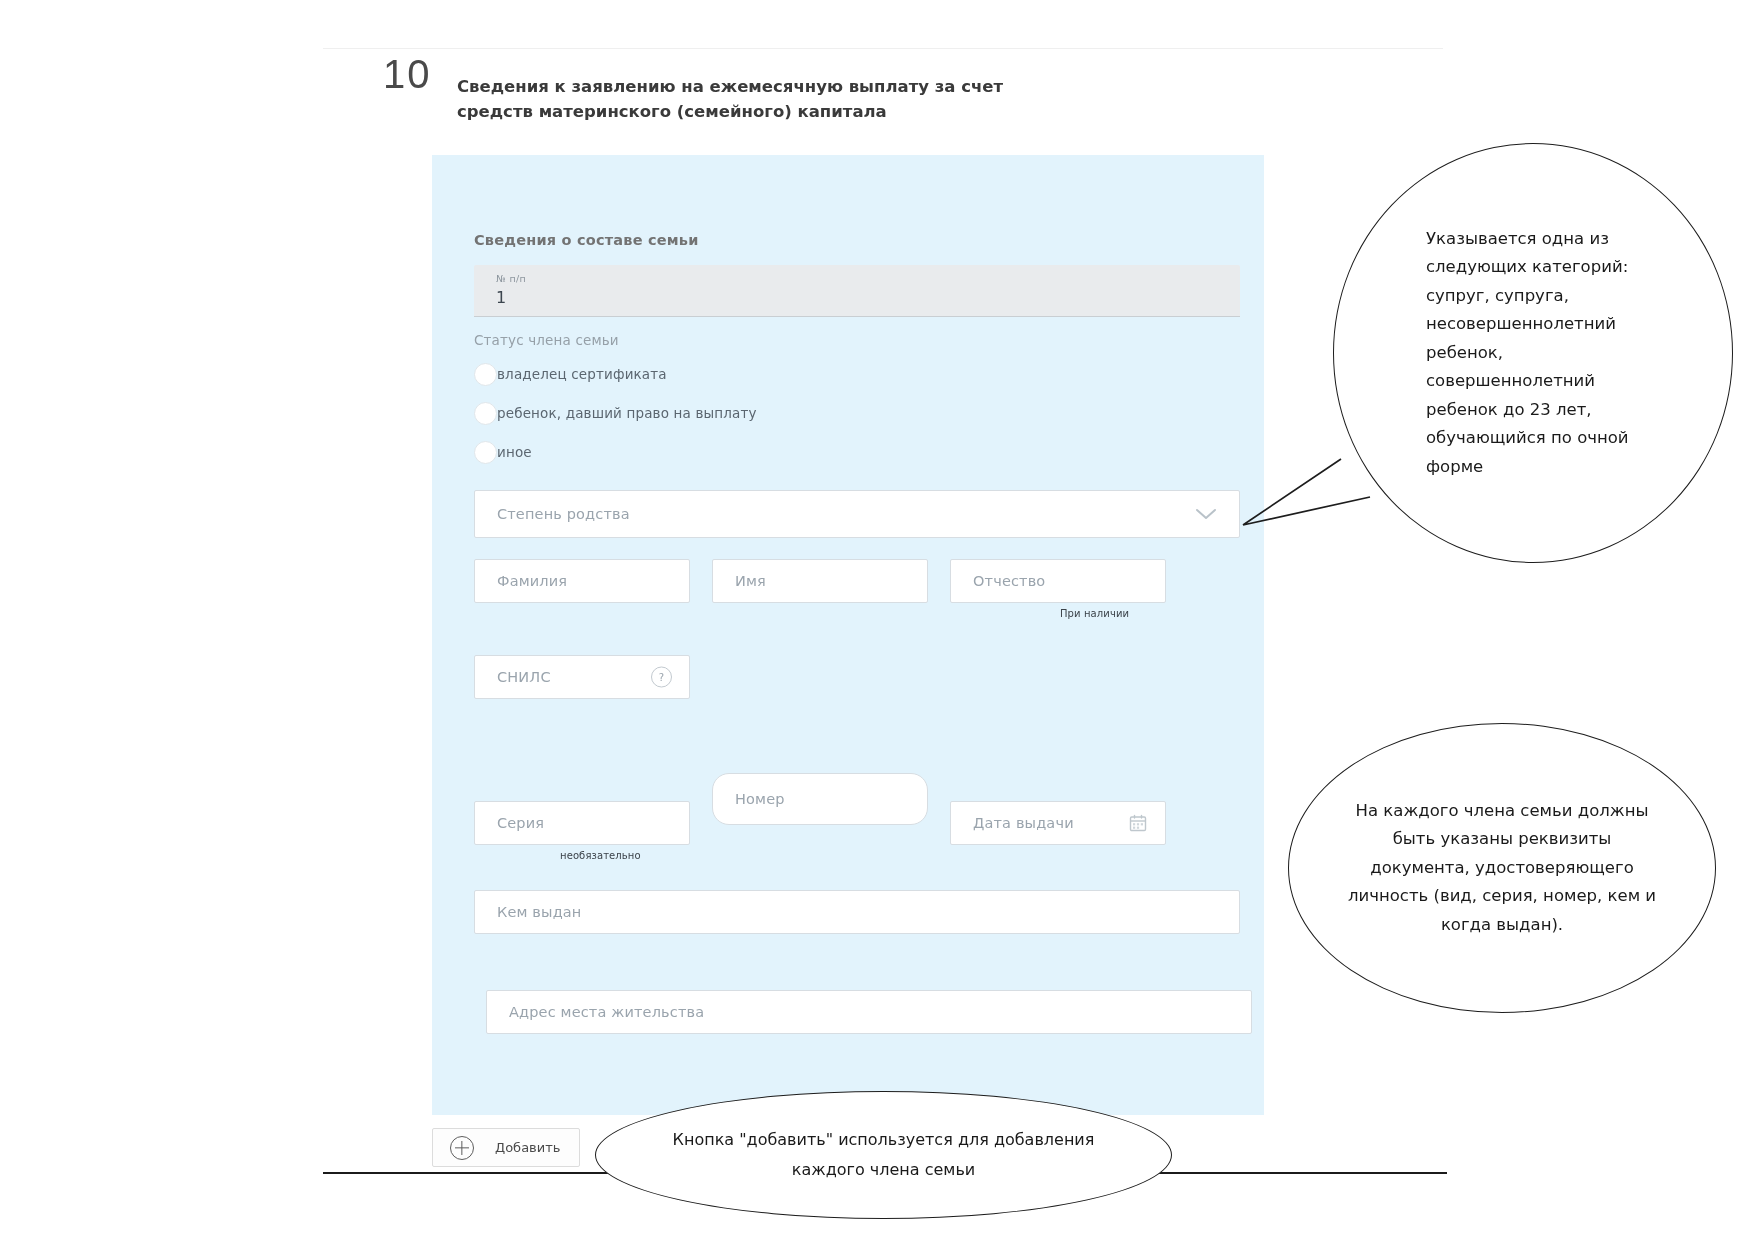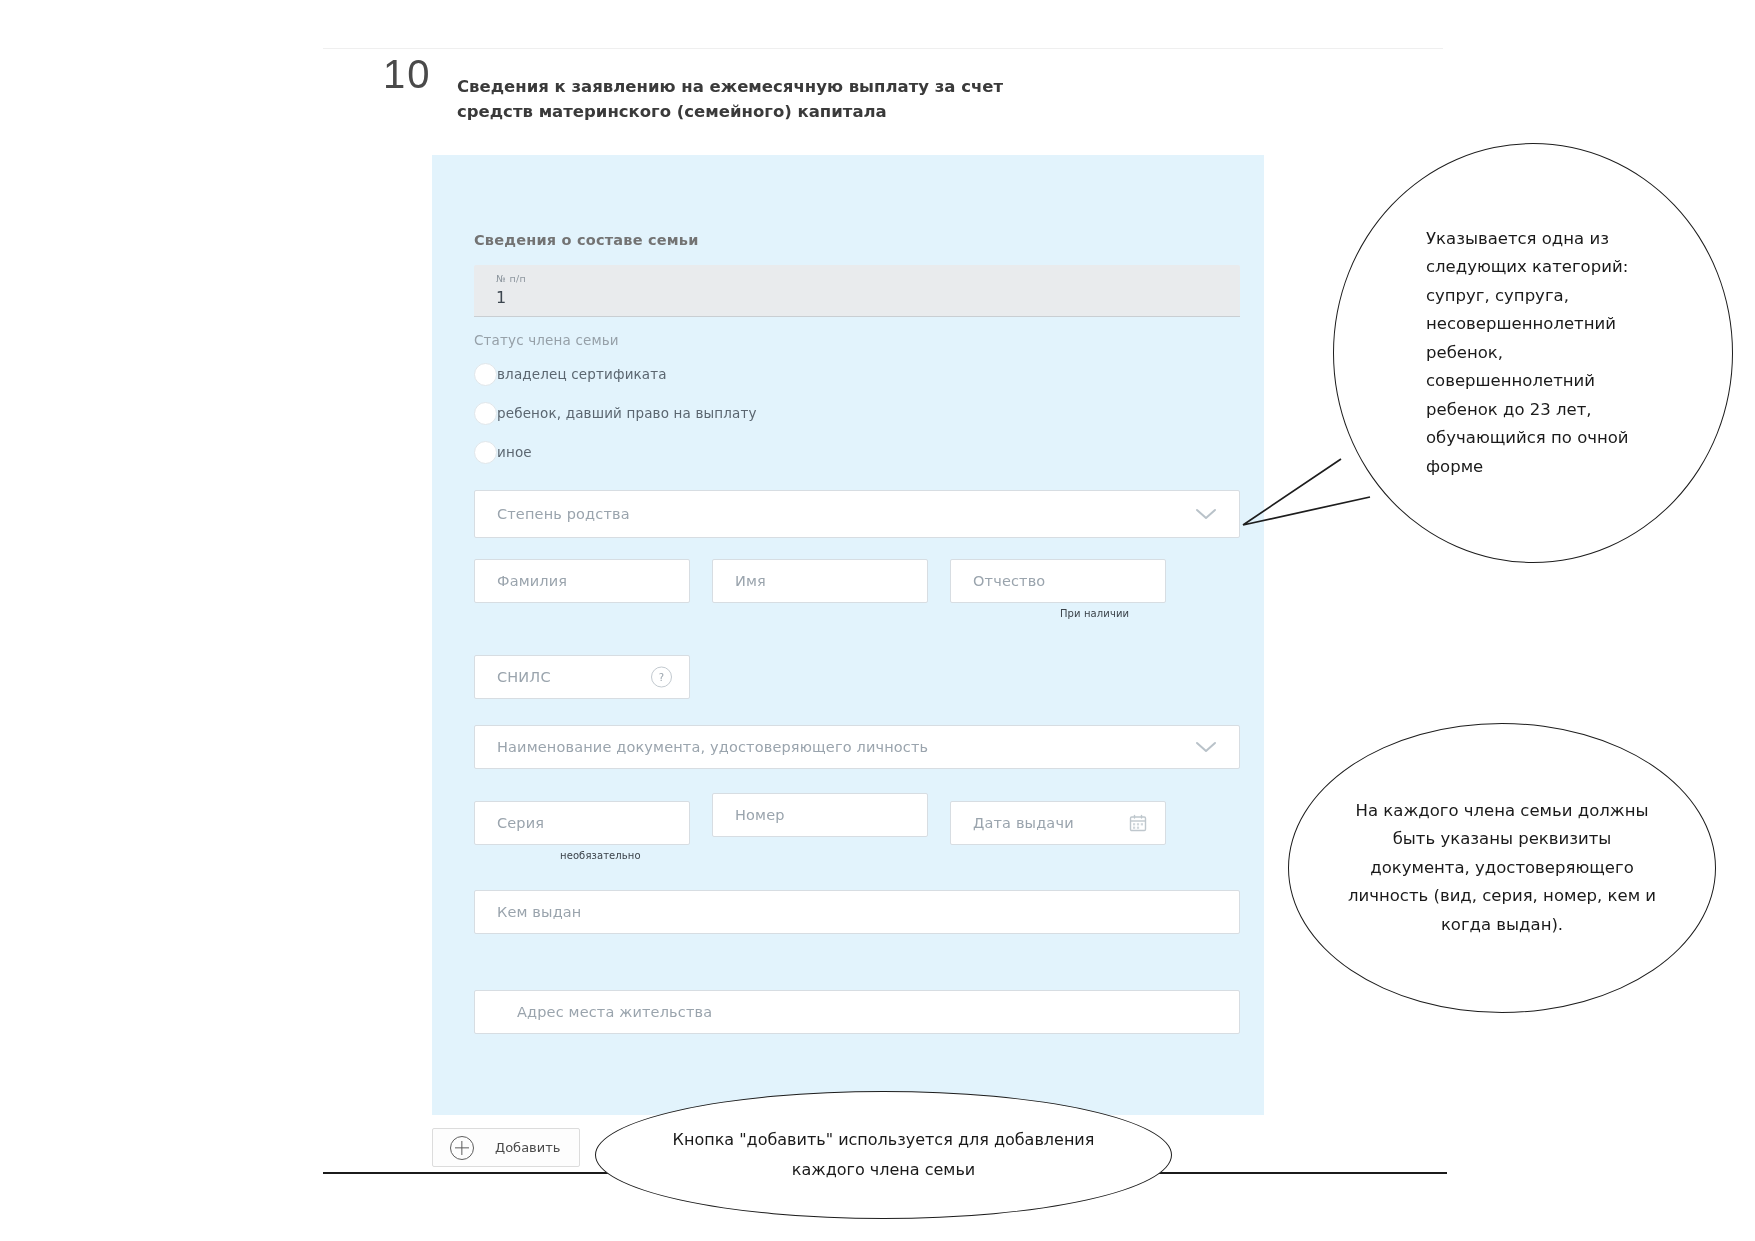--- a/index.html
+++ b/index.html
@@ -367,35 +367,27 @@
     <span class="ph">Отчество</span>
   </div>
 
   <div class="hint" style="left:628px; top:453px;">При наличии</div>
 
   <div class="field" style="left:42px; top:500px; width:216px; height:44px;">
     <span class="ph">СНИЛС</span>
     <span class="help-circle">?</span>
   </div>
 
-  <div class="field" style="left:42px; top:570px; width:766px; height:44px;">
-    <span class="ph">Наименование документа, удостоверяющего личность</span>
-    <span class="chevron">
-      <svg width="22" height="12" viewBox="0 0 22 12" fill="none">
-        <path d="M2 2 L11 10 L20 2" stroke="#b9c2c9" stroke-width="2" stroke-linecap="round" stroke-linejoin="round"></path>
-      </svg>
-    </span>
-  </div>
 
   <div class="field" style="left:42px; top:646px; width:216px; height:44px;">
     <span class="ph">Серия</span>
   </div>
   <div class="hint" style="left:128px; top:695px;">необязательно</div>
 
-  <div class="field" style="left:280px; top:638px; width:216px; height:44px;">
+  <div class="field" style="left:280px; top:618px; width:216px; height:52px;border-radius:17px;">
     <span class="ph">Номер</span>
   </div>
 
   <div class="field" style="left:518px; top:646px; width:216px; height:44px;">
     <span class="ph">Дата выдачи</span>
     <span class="cal-icon">
       <svg width="18" height="18" viewBox="0 0 18 18" fill="none">
         <rect x="1.5" y="3" width="15" height="13.5" rx="1.2" stroke="#bfc7cd" stroke-width="1.4"></rect>
         <path d="M1.5 7 H16.5" stroke="#bfc7cd" stroke-width="1.4"></path>
         <path d="M5.5 1.5 V4" stroke="#bfc7cd" stroke-width="1.4" stroke-linecap="round"></path>
@@ -406,21 +398,21 @@
         <rect x="4" y="12.6" width="2.2" height="2.2" fill="#cfd6db"></rect>
         <rect x="7.9" y="12.6" width="2.2" height="2.2" fill="#cfd6db"></rect>
       </svg>
     </span>
   </div>
 
   <div class="field" style="left:42px; top:735px; width:766px; height:44px;">
     <span class="ph">Кем выдан</span>
   </div>
 
-  <div class="field" style="left:42px; top:835px; width:766px; height:44px;padding-left:20px;">
+  <div class="field" style="left:54px; top:835px; width:766px; height:44px;">
     <span class="ph">Адрес места жительства</span>
   </div>
 
 </div>
 
 <div class="add-btn">
   <span class="plus"></span>
   <span class="txt">Добавить</span>
 </div>
 

